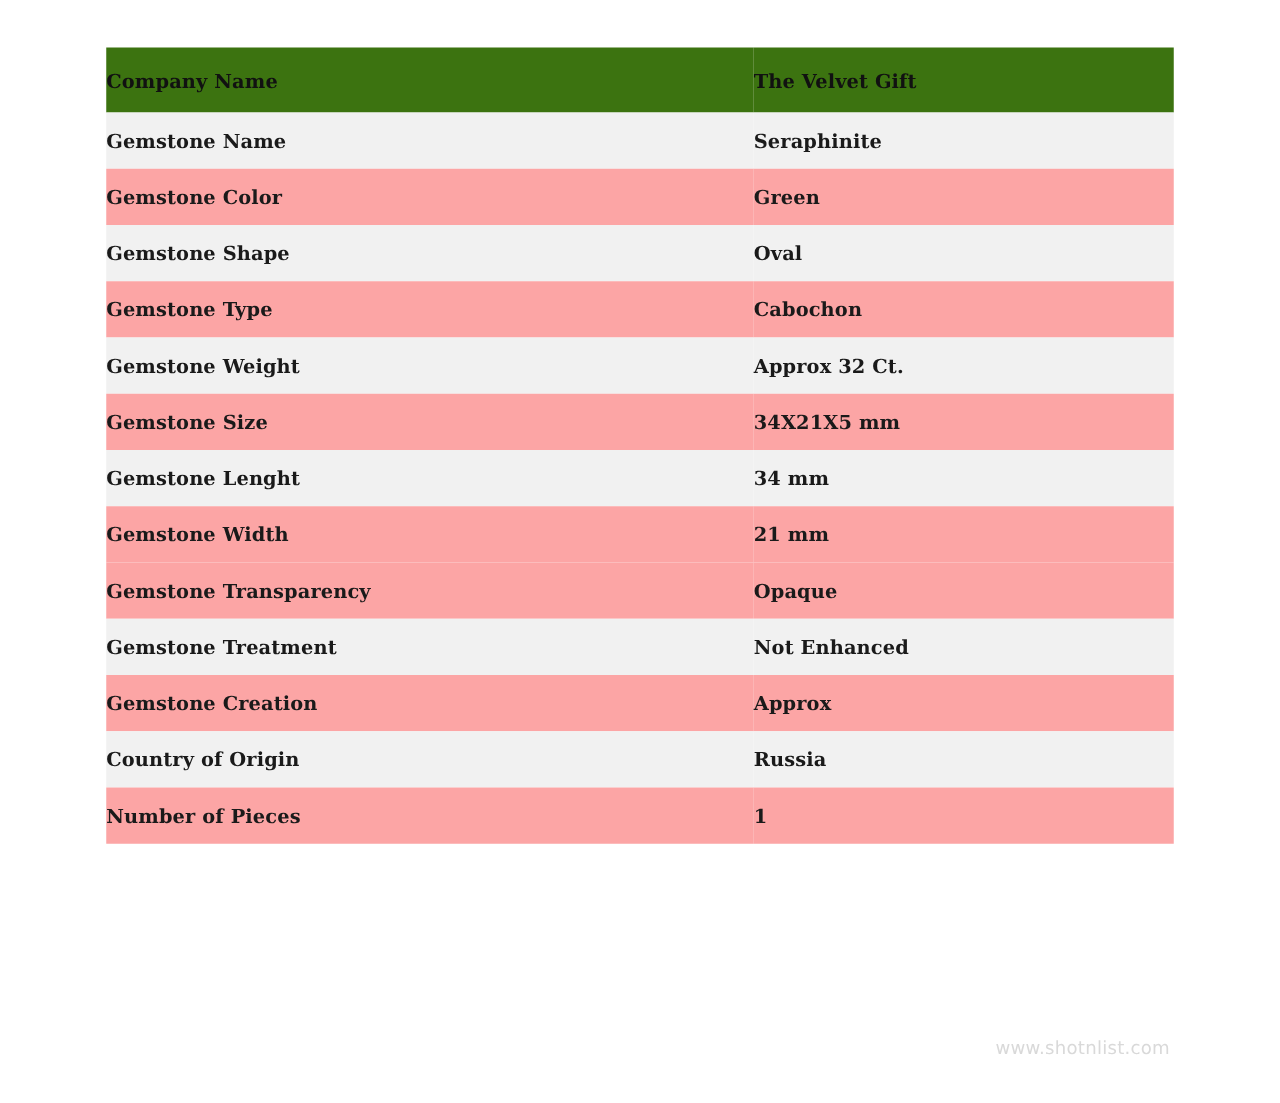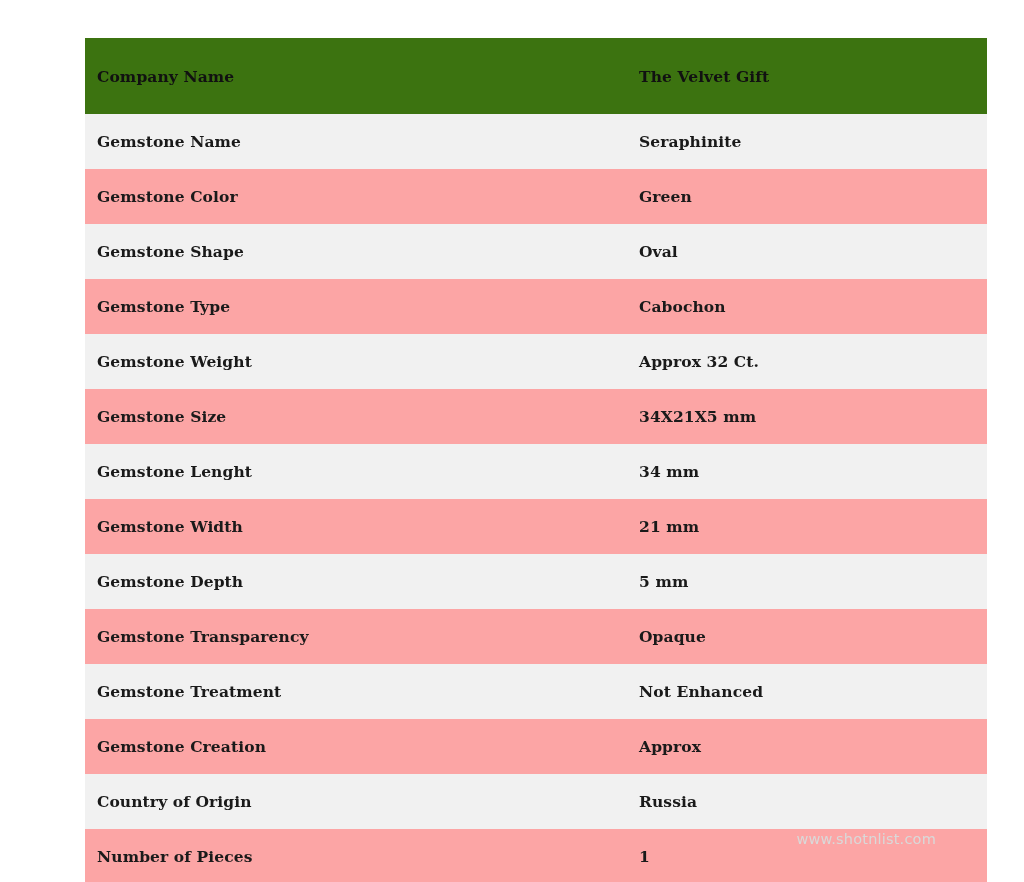--- a/index.html
+++ b/index.html
@@ -22,28 +22,28 @@
   }
   .spec-table {
     position: absolute;
     left: 85px;
     top: 38px;
     width: 854px;
     border-collapse: collapse;
     table-layout: fixed;
   }
   .spec-table tr {
-    height: 55px;
+    height: 45px;
   }
   .spec-table td {
     vertical-align: middle;
     font-size: 15.5px;
     font-weight: bold;
     letter-spacing: 0.1px;
-    padding: 12px;
+    padding: 0;
   }
   .col-label {
     width: 518px;
     padding-left: 20px;
   }
   .col-value {
     width: 336px;
     padding-left: 20px;
     margin-left: 16px;
   }
@@ -105,24 +105,20 @@
         <td class="col-value">34X21X5 mm</td>
       </tr>
       <tr class="row-alt">
         <td class="col-label">Gemstone Lenght</td>
         <td class="col-value">34 mm</td>
       </tr>
       <tr class="row-plain">
         <td class="col-label">Gemstone Width</td>
         <td class="col-value">21 mm</td>
       </tr>
-      <tr class="row-alt">
-        <td class="col-label">Gemstone Depth</td>
-        <td class="col-value">5 mm</td>
-      </tr>
       <tr class="row-plain">
         <td class="col-label">Gemstone Transparency</td>
         <td class="col-value">Opaque</td>
       </tr>
       <tr class="row-alt">
         <td class="col-label">Gemstone Treatment</td>
         <td class="col-value">Not Enhanced</td>
       </tr>
       <tr class="row-plain">
         <td class="col-label">Gemstone Creation</td>

